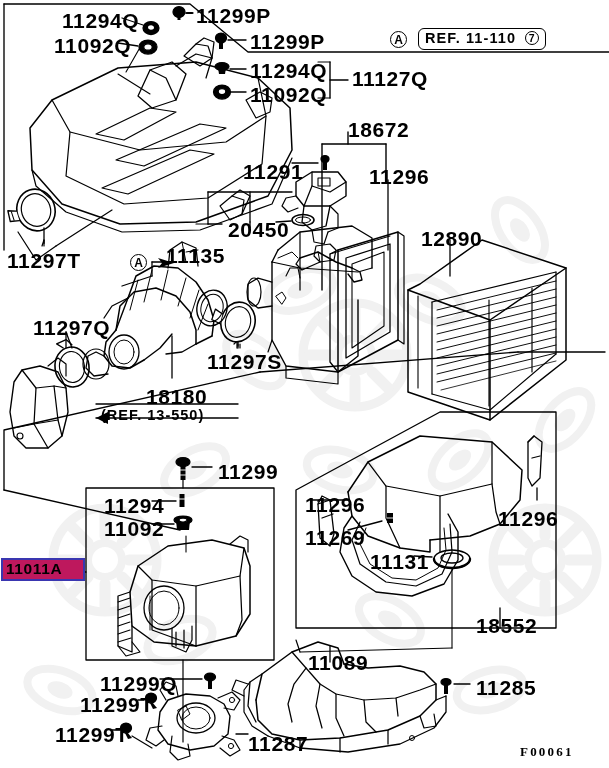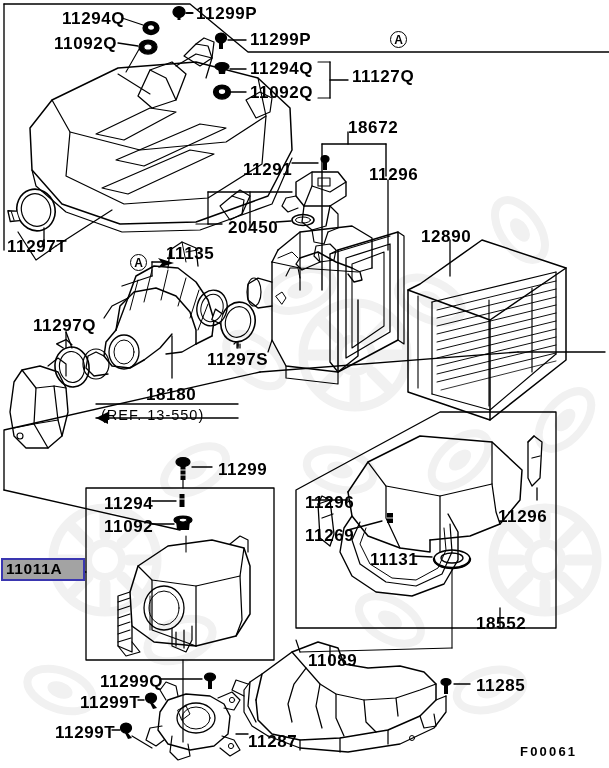--- a/index.html
+++ b/index.html
@@ -7,21 +7,21 @@
   body{
     font-family:"Liberation Sans", sans-serif;
     width:609px;height:768px;overflow:hidden;position:relative;
     -webkit-font-smoothing:none;
   }
   #sheet{position:absolute;left:0;top:0;width:609px;height:768px;overflow:hidden;background:#fff;}
   #art{position:absolute;left:0;top:0;}
   .lbl{
     position:absolute;
     font-family:"Liberation Sans", sans-serif;
-    font-size:17px;
+    font-size:21px;
     font-weight:700;
     color:#000;
     letter-spacing:0.6px;
     white-space:nowrap;
     line-height:1;
   }
   .refbox{
     position:absolute;
     border:1.7px solid #000;
     border-radius:6px;
@@ -35,35 +35,35 @@
     border:1.6px solid #000;border-radius:50%;
     width:17px;height:17px;
     font-size:12px;font-weight:700;
     display:flex;align-items:center;justify-content:center;
     line-height:1;box-sizing:border-box;
     font-family:"Liberation Sans", sans-serif;
   }
   .circ.s{width:14px;height:14px;font-size:10.5px;}
   .hilite{
     position:absolute;
-    background:#a3a3a3;
+    background:#be185d;
     border:2px solid #3a36b0;
     box-sizing:border-box;
     padding:1px 4px 2px 3px;
     font-size:15.5px;font-weight:700;letter-spacing:0.6px;
     color:#000;white-space:nowrap;line-height:1.05;
     font-family:"Liberation Sans", sans-serif;
   }
   .footcode{
     position:absolute;
-    font-family:Liberation Sans, sans-serif;
+    font-family:Liberation Serif, serif;
     font-size:13px;font-weight:700;letter-spacing:2.2px;color:#000;
   }
   .plain{
-    position:absolute;font-size:14.5px;font-weight:400;letter-spacing:1px;
+    position:absolute;font-size:14.5px;font-weight:700;letter-spacing:1px;
     font-family:"Liberation Sans", sans-serif;white-space:nowrap;
   }
 </style>
 </head>
 <body>
 
 <div id="sheet">
 
   <svg id="art" width="609" height="768" viewBox="0 0 609 768" shape-rendering="geometricPrecision">
 
@@ -553,21 +553,21 @@
   <div class="lbl" style="left:250px;top:31px">11299P</div>
   <div class="lbl" style="left:250px;top:60px">11294Q</div>
   <div class="lbl" style="left:352px;top:68px">11127Q</div>
   <div class="lbl" style="left:250px;top:84px">11092Q</div>
   <div class="lbl" style="left:348px;top:119px">18672</div>
   <div class="lbl" style="left:243px;top:161px">11291</div>
   <div class="lbl" style="left:369px;top:166px">11296</div>
   <div class="lbl" style="left:421px;top:228px">12890</div>
   <div class="lbl" style="left:228px;top:219px">20450</div>
   <div class="lbl" style="left:166px;top:245px">11135</div>
-  <div class="lbl" style="left:7px;top:238px">11297T</div>
+  <div class="lbl" style="left:7px;top:250px">11297T</div>
   <div class="lbl" style="left:33px;top:317px">11297Q</div>
   <div class="lbl" style="left:207px;top:351px">11297S</div>
   <div class="lbl" style="left:146px;top:386px">18180</div>
   <div class="lbl" style="left:218px;top:461px">11299</div>
   <div class="lbl" style="left:104px;top:495px">11294</div>
   <div class="lbl" style="left:305px;top:494px">11296</div>
   <div class="lbl" style="left:104px;top:518px">11092</div>
   <div class="lbl" style="left:498px;top:508px">11296</div>
   <div class="lbl" style="left:305px;top:527px">11269</div>
   <div class="lbl" style="left:370px;top:551px">11131</div>
@@ -575,20 +575,24 @@
   <div class="lbl" style="left:308px;top:652px">11089</div>
   <div class="lbl" style="left:100px;top:673px">11299Q</div>
   <div class="lbl" style="left:476px;top:677px">11285</div>
   <div class="lbl" style="left:80px;top:694px">11299T</div>
   <div class="lbl" style="left:55px;top:724px">11299T</div>
   <div class="lbl" style="left:248px;top:733px">11287</div>
 
   <div class="hilite" style="left:1px;top:558px;width:84px;">11011A</div>
 
   <div class="circ" style="left:390px;top:31px">A</div>
+  <div class="refbox" style="left:418px;top:28px">
+    <span>REF. 11-110</span>
+    <span class="circ s" style="position:relative;display:inline-flex;vertical-align:middle;margin-left:4px;top:-1px;">7</span>
+  </div>
 
   <div class="circ" style="left:130px;top:254px">A</div>
 
   <div class="plain" style="left:101px;top:407px">(REF. 13-550)</div>
 
   <div class="footcode" style="left:520px;top:744px">F00061</div>
 
 </div>
 
 </body></html>

